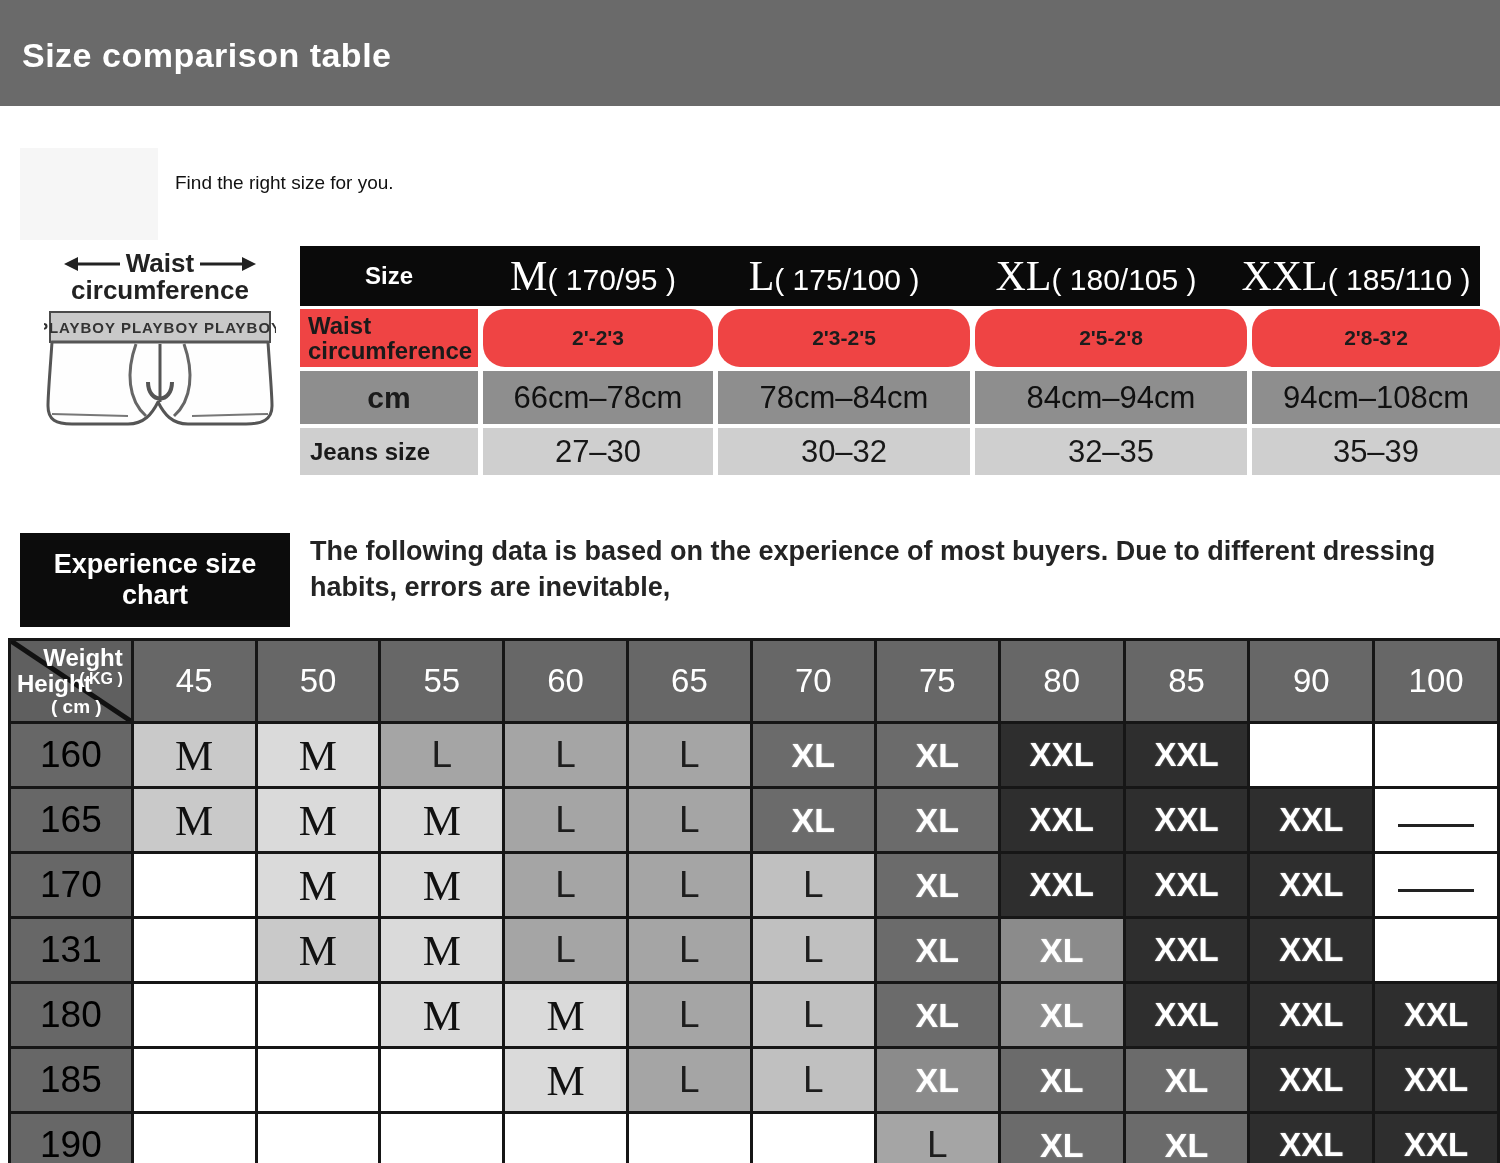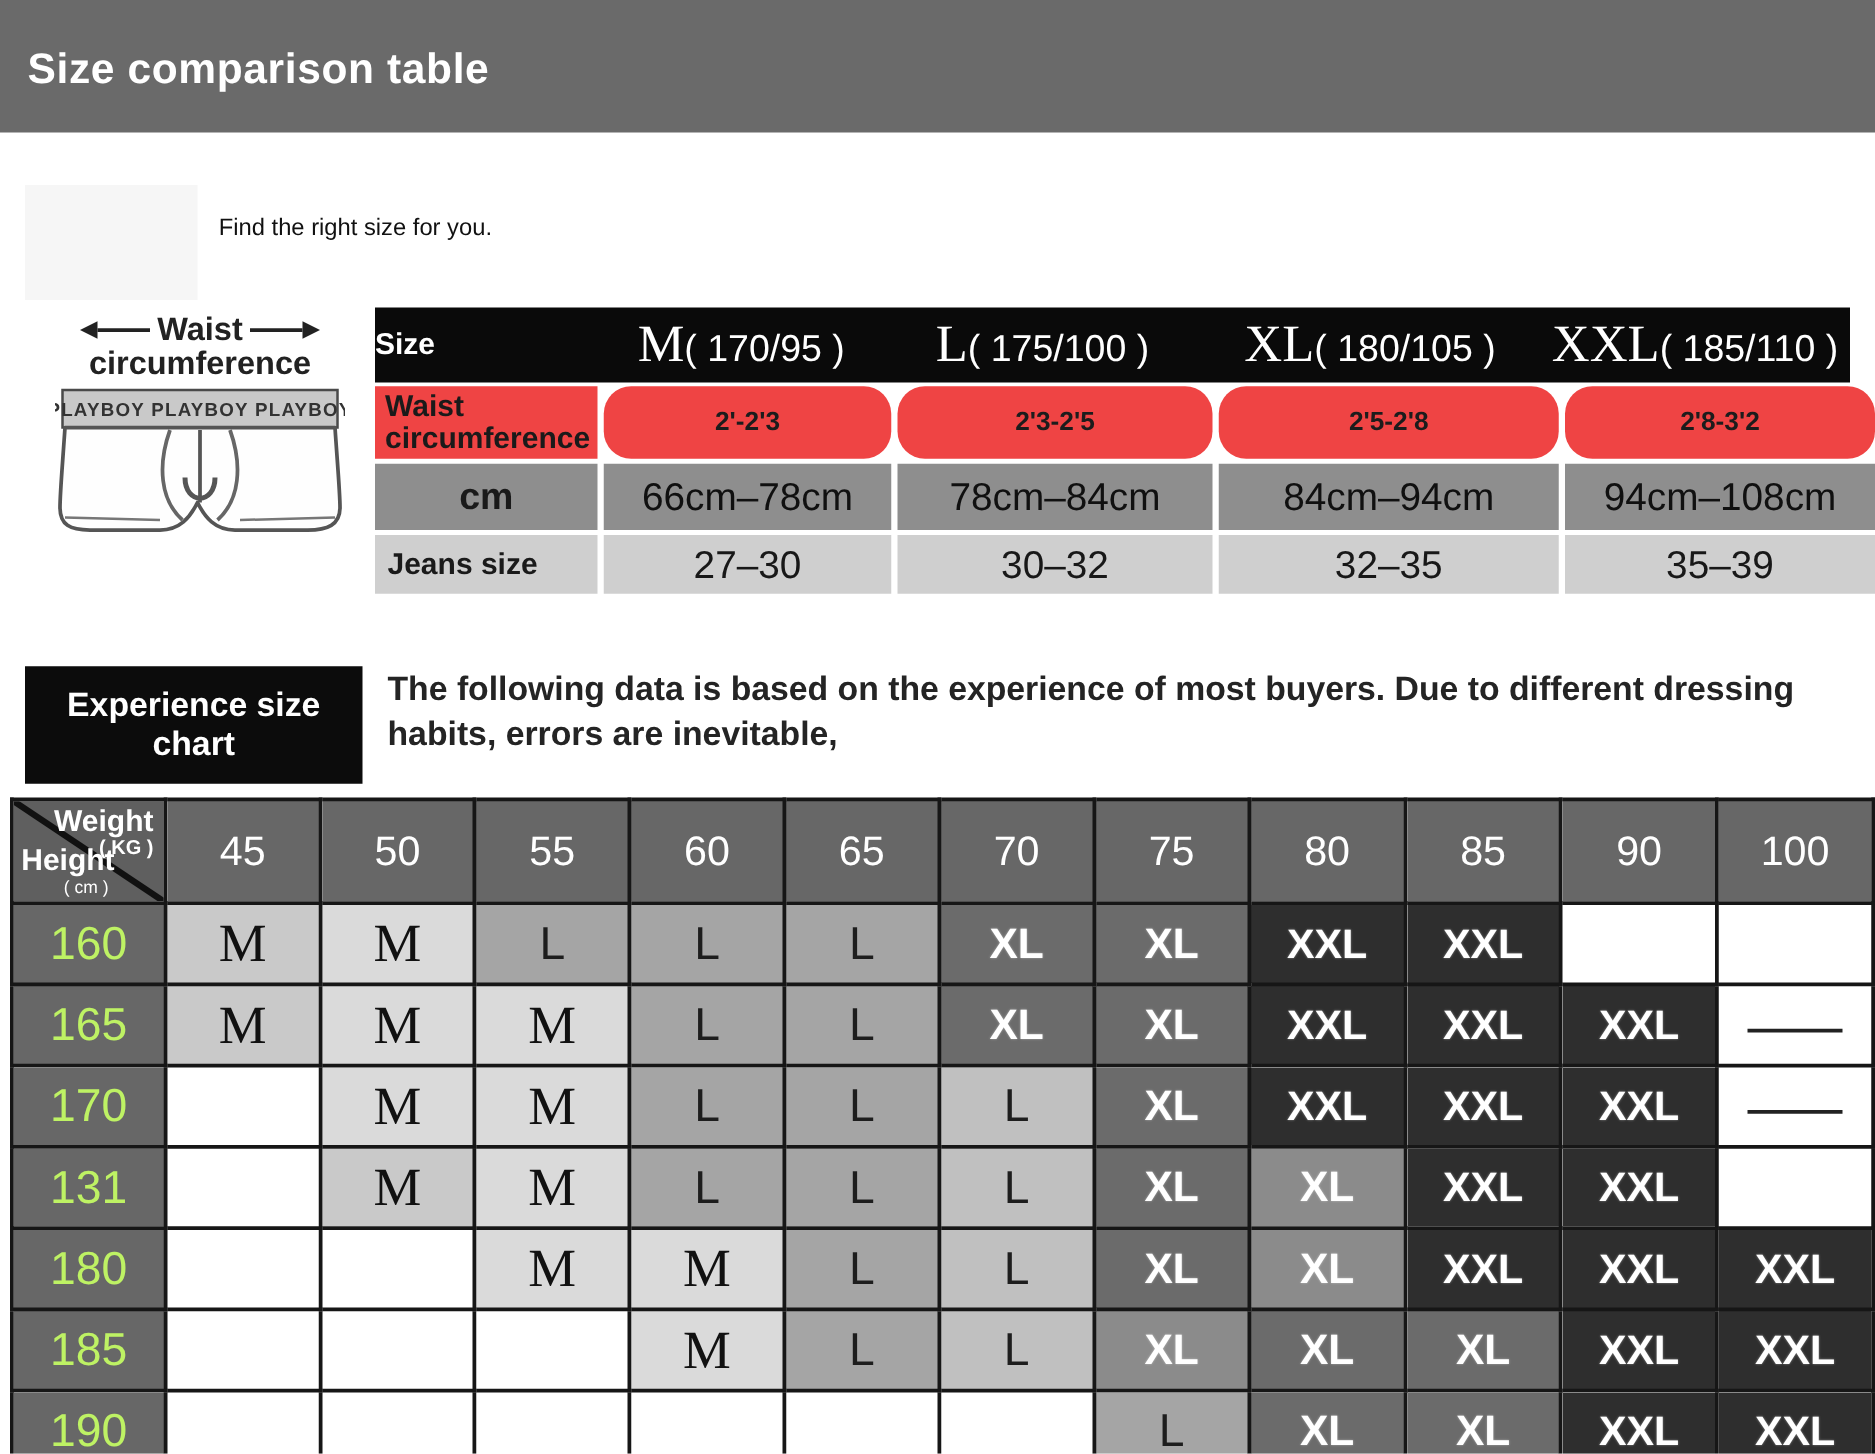--- a/index.html
+++ b/index.html
@@ -18,21 +18,21 @@
   .illu{position:absolute;left:44px;top:248px;width:232px;}
   .waist-row{display:flex;align-items:center;justify-content:center;gap:4px;}
   .waist-word{font-size:26px;font-weight:bold;color:#222;}
   .waist-word2{text-align:center;font-size:26px;font-weight:bold;color:#222;margin-top:-4px;}
   .arrow-svg{flex:0 0 auto;}
   .briefs-svg{display:block;margin-top:4px;}
 
   
   .sizetable{position:absolute;left:300px;top:246px;width:1180px;}
   .st-header{display:grid;grid-template-columns:178px 230px 252px 272px 248px;background:#0a0a0a;height:60px;align-items:center;}
-  .st-corner{color:#fff;font-size:24px;font-weight:bold;}
+  .st-corner{color:#fff;font-size:24px;font-weight:bold;text-align:center;}
   .st-col{color:#fff;text-align:center;white-space:nowrap;}
   .st-letter{font-family:"Liberation Serif",serif;font-size:42px;font-weight:500;}
   .st-spec{font-size:30px;font-weight:500;}
   .st-body{display:grid;grid-template-columns:178px 230px 252px 272px 248px;gap:4px 5px;margin-top:3px;}
   .st-cell{display:flex;align-items:center;justify-content:center;}
   .st-row-waist{height:58px;background:#ef4444;}
   .st-row-cm{height:53px;background:#8e8e8e;}
   .st-row-jeans{height:47px;background:#cfcfcf;}
   .st-label-waist{justify-content:flex-start;padding-left:8px;font-size:24px;font-weight:bold;line-height:1.05;box-sizing:border-box;}
   .st-label-cm{font-size:30px;font-weight:bold;}
@@ -46,28 +46,28 @@
              display:flex;flex-direction:column;align-items:center;justify-content:center;}
   .exp-badge div{color:#fff;font-size:27px;font-weight:bold;line-height:1.15;}
   .exp-note{position:absolute;left:310px;top:534px;width:1150px;font-size:27px;font-weight:bold;color:#242424;line-height:1.33;}
 
   
   .grid-wrap{position:absolute;left:8px;top:638px;}
   table.grid{border-collapse:collapse;table-layout:fixed;}
   table.grid td{border:3px solid #161616;text-align:center;vertical-align:middle;padding:0;overflow:hidden;}
   td.g-corner{width:122px;height:80px;background:#5f5f5f;position:relative;}
   td.g-weight{width:124px;height:80px;background:#676767;color:#fff;font-size:33px;font-weight:400;}
-  td.g-height{background:#676767;color:#bef264;font-size:37px;font-weight:400;height:62px;}
+  td.g-height{background:#676767;color:#000000;font-size:37px;font-weight:400;height:62px;}
   .corner-diag{position:absolute;left:0;top:0;width:100%;height:100%;}
   .corner-top{position:absolute;right:8px;top:5px;text-align:right;color:#fff;line-height:1;}
   .corner-top .big{font-size:24px;font-weight:bold;display:block;}
   .corner-top .small{font-size:16px;font-weight:bold;display:block;margin-top:1px;}
   .corner-bot{position:absolute;left:6px;bottom:5px;text-align:left;color:#fff;line-height:1;}
   .corner-bot .big{font-size:24px;font-weight:bold;display:block;}
-  .corner-bot .small{font-size:14px;font-weight:normal;display:block;margin-top:1px;padding-left:34px;}
+  .corner-bot .small{font-size:19px;font-weight:bold;display:block;margin-top:1px;padding-left:34px;}
 
   td.s-w{background:#ffffff;}
   td.s-m1{background:#dadada;color:#111;}
   td.s-m2{background:#c9c9c9;color:#111;}
   td.s-l1{background:#c0c0c0;color:#1d1d1d;}
   td.s-l2{background:#a5a5a5;color:#1d1d1d;}
   td.s-x1{background:#8b8b8b;color:#fff;}
   td.s-x2{background:#6b6b6b;color:#fff;}
   td.s-xx{background:#2e2e2e;color:#fff;}
   td.s-dash{background:#ffffff;}

